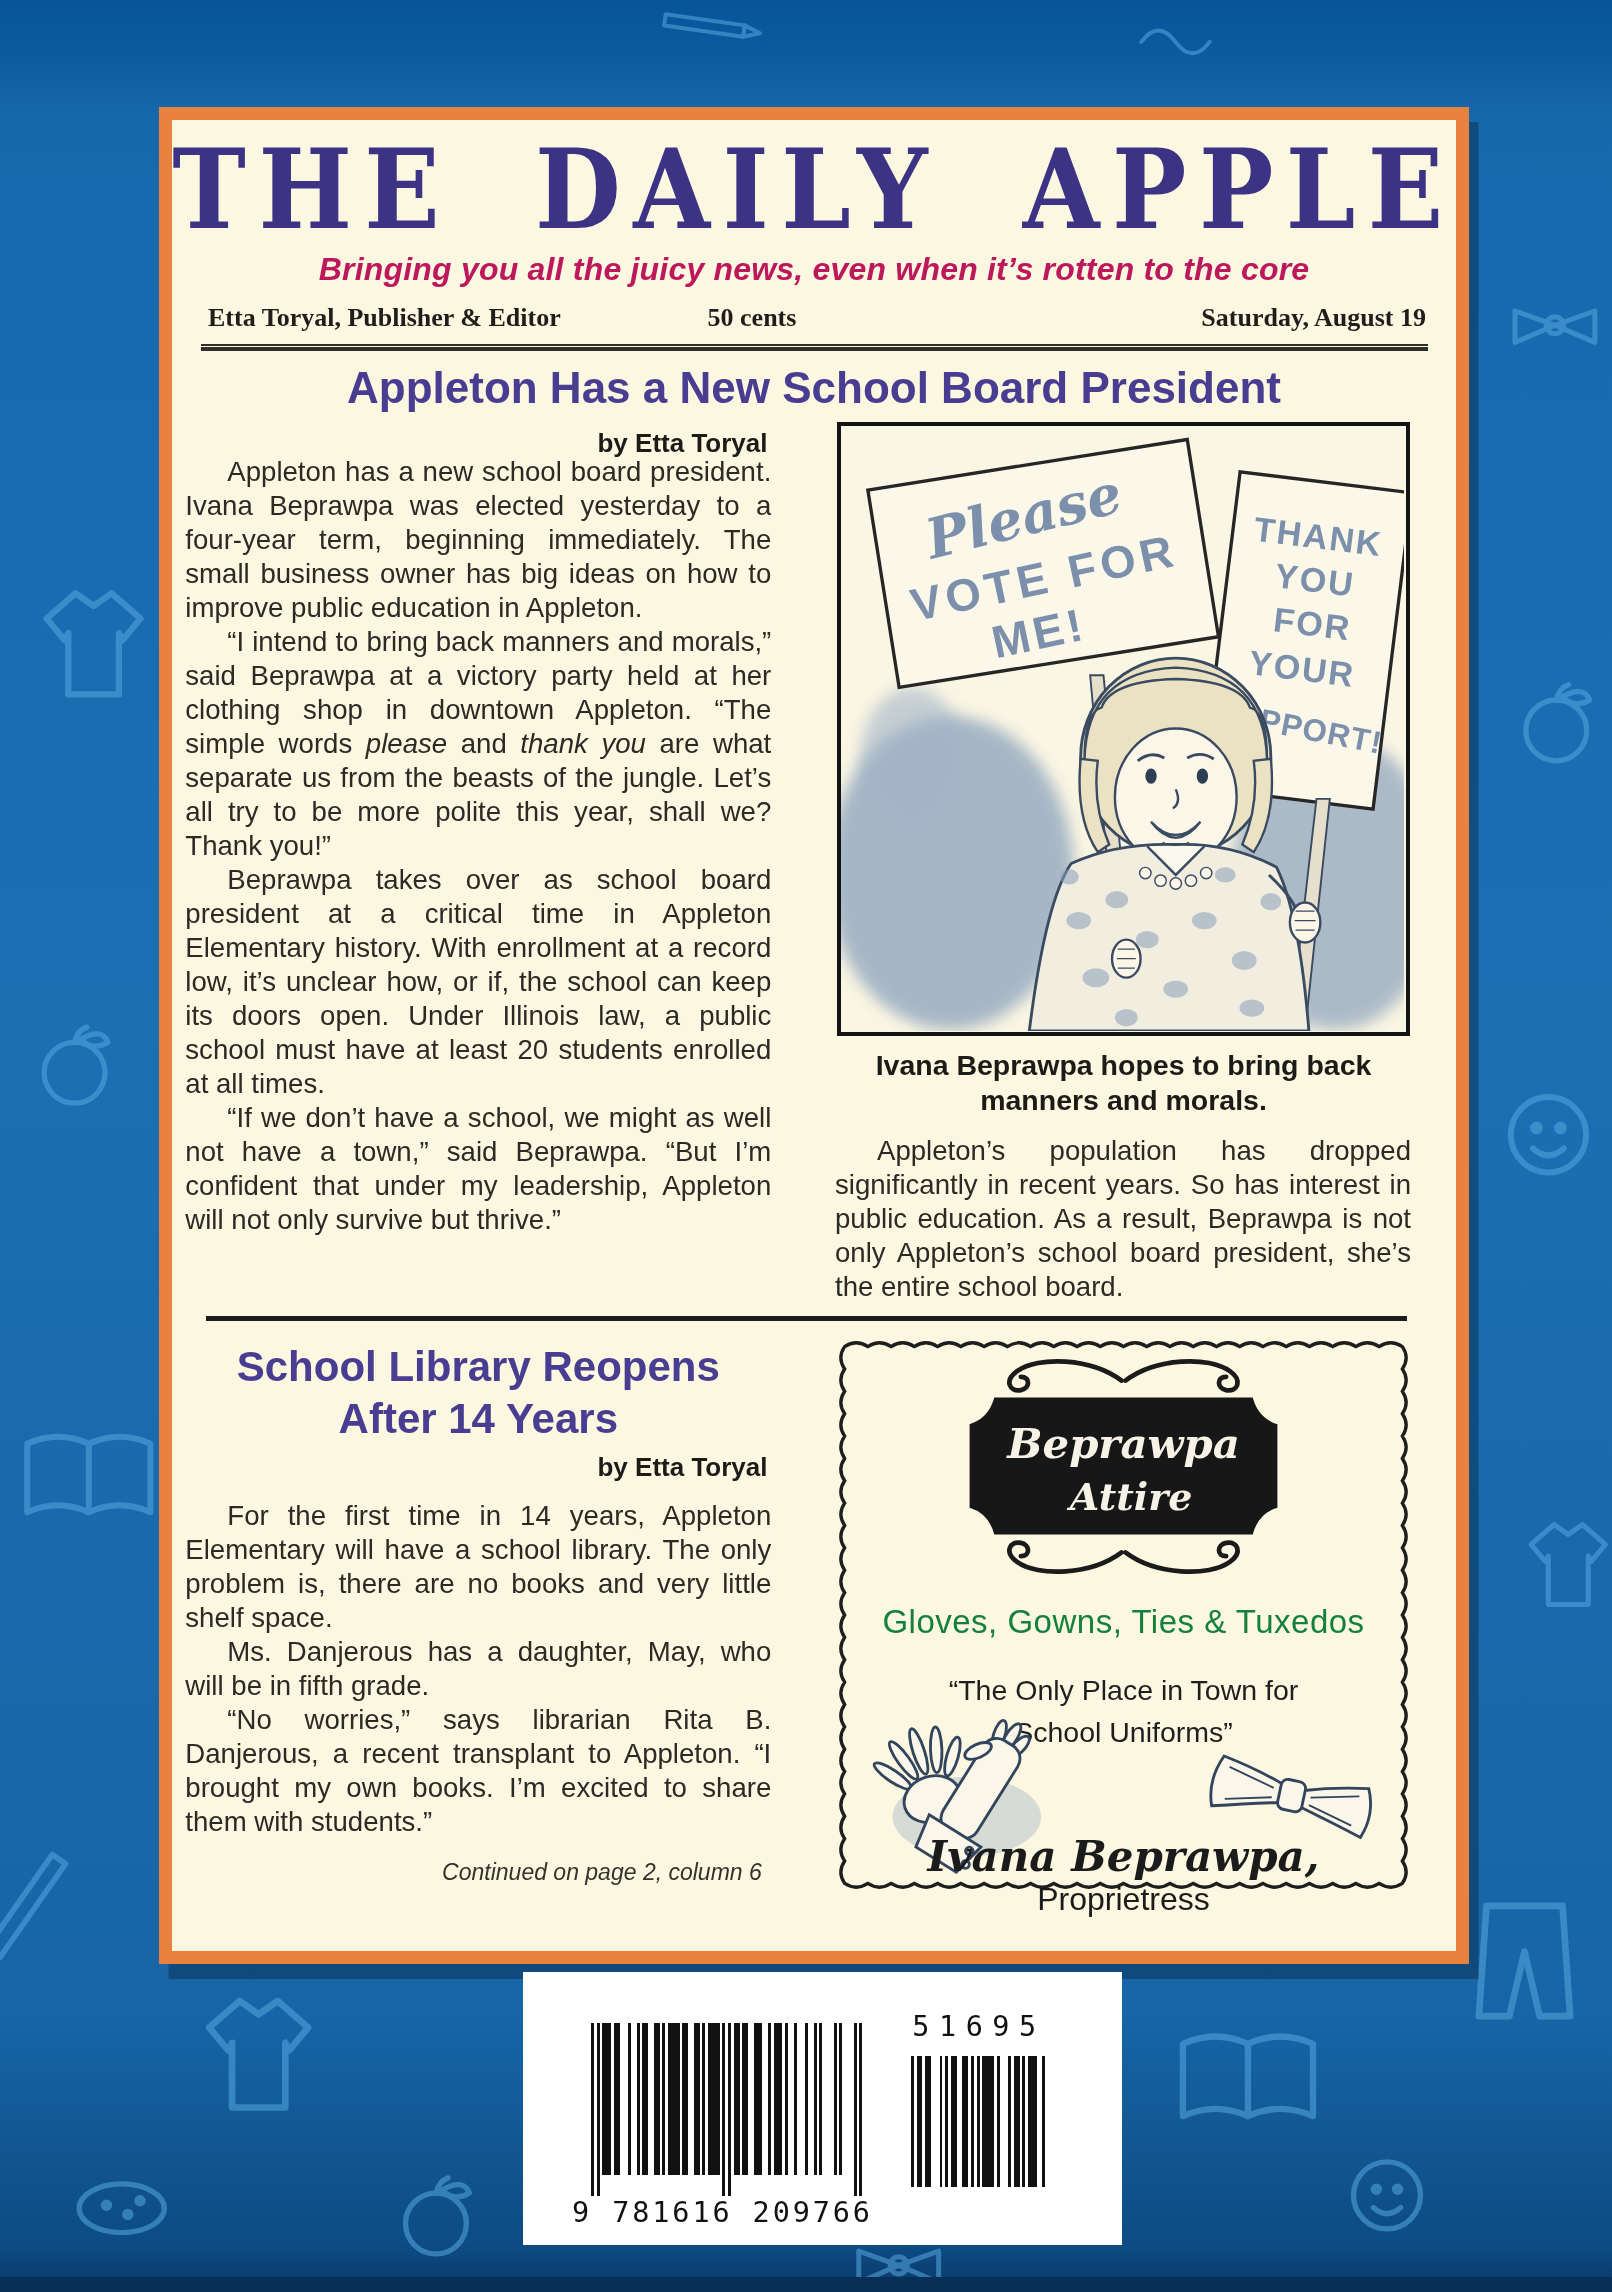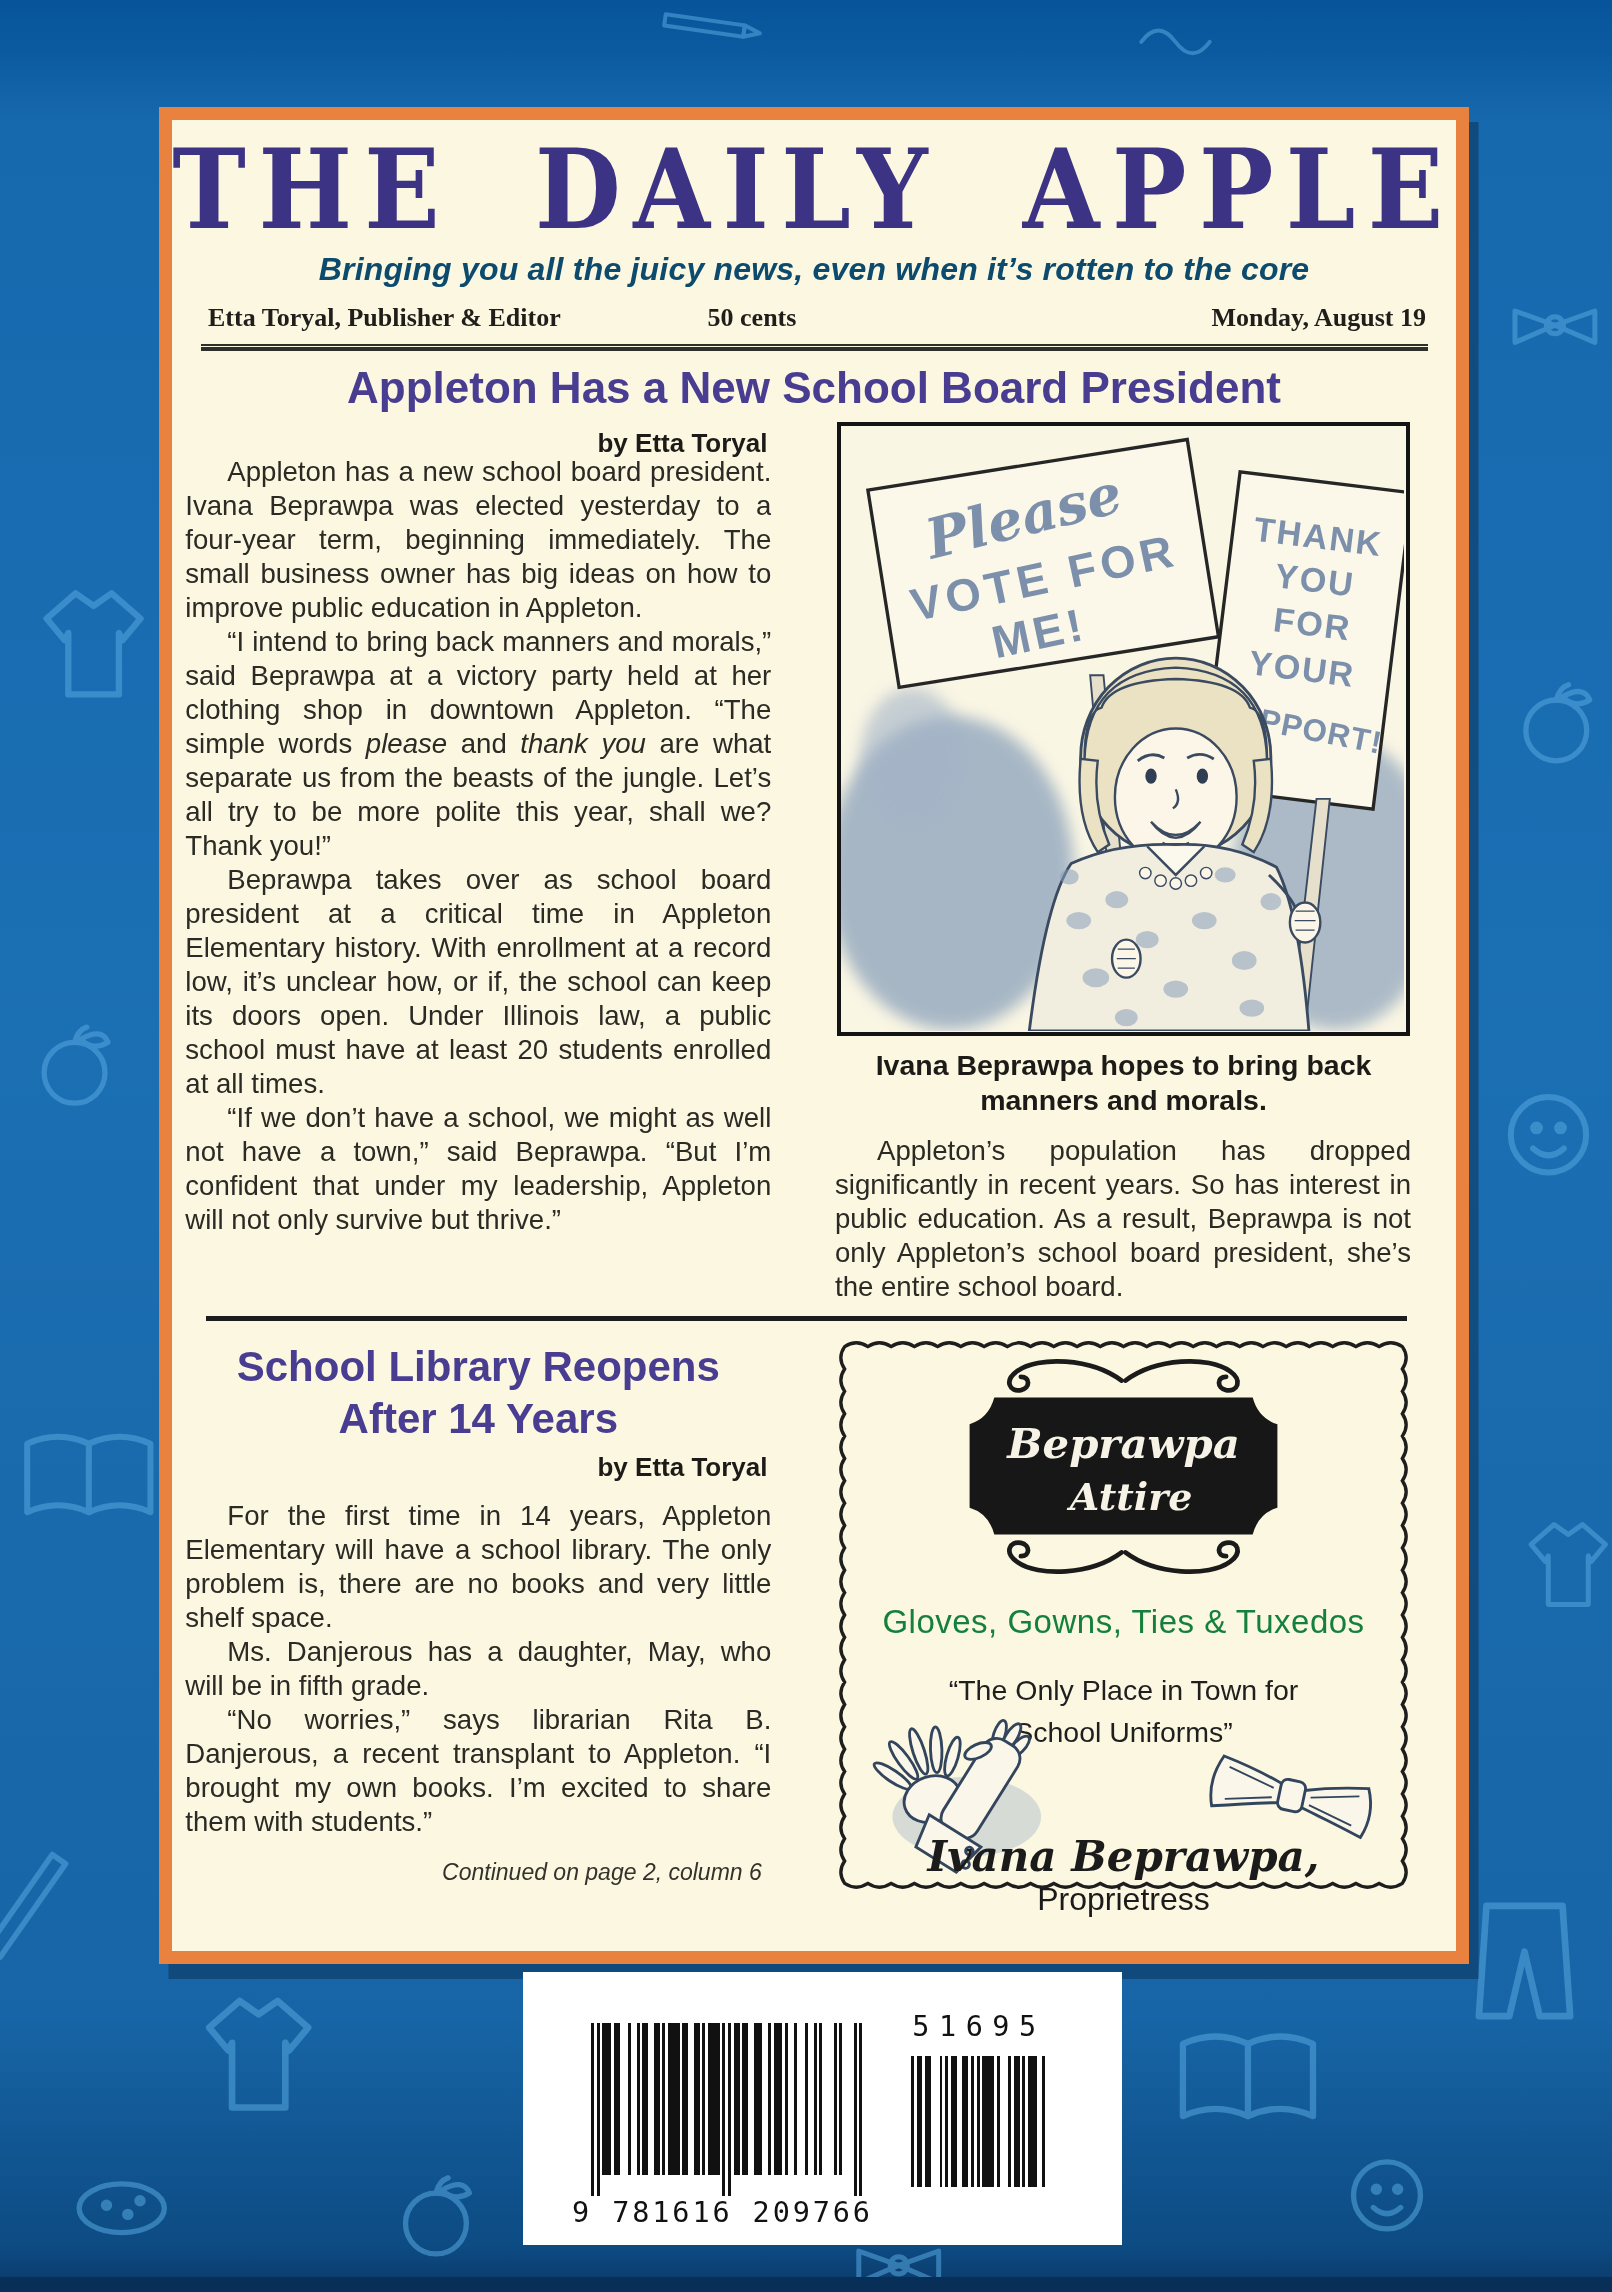--- a/index.html
+++ b/index.html
@@ -13,21 +13,21 @@
   
   #paper{position:absolute;left:159px;top:107px;width:1284px;height:1831px;z-index:1;
     background:#FBF7E0;border:13.3px solid #E8823E;box-shadow:9.5px 15px 0 rgba(9,46,82,.5);}
   #paper *{box-sizing:border-box;}
   .abs{position:absolute;}
 
   #masthead{left:0;top:5.7px;width:1284px;text-align:center;white-space:nowrap;
     font-family:"DejaVu Serif",serif;font-weight:bold;font-size:99px;line-height:112px;
     letter-spacing:12.4px;word-spacing:36px;color:#3D3384;transform:scaleY(1.12);transform-origin:top center;}
   #tagline{left:0;top:131px;width:1284px;text-align:center;font-style:italic;font-weight:bold;
-    font-size:32px;color:#0c4a6e;letter-spacing:0.2px;}
+    font-size:32px;color:#be185d;letter-spacing:0.2px;}
   .byline-row-item{top:183px;font-family:"Liberation Serif",serif;font-weight:bold;font-size:26px;color:#1F1E1A;}
   #pub{left:36px;}
   #price{left:504px;width:152px;text-align:center;}
   #date{right:30px;}
   #double-rule{left:28.5px;top:224px;width:1227px;height:6.7px;
     border-top:2.9px solid #2E2E2A;border-bottom:4.8px solid #2E2E2A;}
 
   #headline1{left:0;top:243px;width:1284px;text-align:center;font-weight:bold;font-size:44px;color:#483D91;}
   #byline1{left:13.3px;top:308px;width:586px;text-align:right;font-weight:bold;font-size:26px;color:#1C1B17;padding-right:3.8px;}
 
@@ -158,21 +158,21 @@
     <g class="dd" transform="translate(1200,20) scale(1.2)">
         <path d="M0,20 Q15,0 30,20 Q45,40 60,20"></path>
       </g>
   </svg>
 
   <div id="paper">
     <div class="abs" id="masthead">THE DAILY APPLE</div>
     <div class="abs" id="tagline">Bringing you all the juicy news, even when it’s rotten to the core</div>
     <div class="abs byline-row-item" id="pub">Etta Toryal, Publisher &amp; Editor</div>
     <div class="abs byline-row-item" id="price">50 cents</div>
-    <div class="abs byline-row-item" id="date">Monday, August 19</div>
+    <div class="abs byline-row-item" id="date">Saturday, August 19</div>
     <div class="abs" id="double-rule"></div>
 
     <div class="abs" id="headline1">Appleton Has a New School Board President</div>
     <div class="abs" id="byline1">by Etta Toryal</div>
 
     <div class="abs bodycol" id="col1">
       <p>Appleton has a new school board president. Ivana Beprawpa was elected yesterday to a four-year term, beginning immediately. The small business owner has big ideas on how to improve public education in Appleton.</p>
       <p><span>“I intend to bring back manners and morals,” said Beprawpa at a victory party held at her clothing shop in downtown Appleton. “The simple words </span><span class="ital">please</span><span> and </span><span class="ital">thank you</span><span> are what separate us from the beasts of the jungle. Let’s all try to be more polite this year, shall we? Thank you!”</span></p>
       <p>Beprawpa takes over as school board president at a critical time in Appleton Elementary history. With enrollment at a record low, it’s unclear how, or if, the school can keep its doors open. Under Illinois law, a public school must have at least 20 students enrolled at all times.</p>
       <p>“If we don’t have a school, we might as well not have a town,” said Beprawpa. “But I’m confident that under my leadership, Appleton will not only survive but thrive.”</p>

